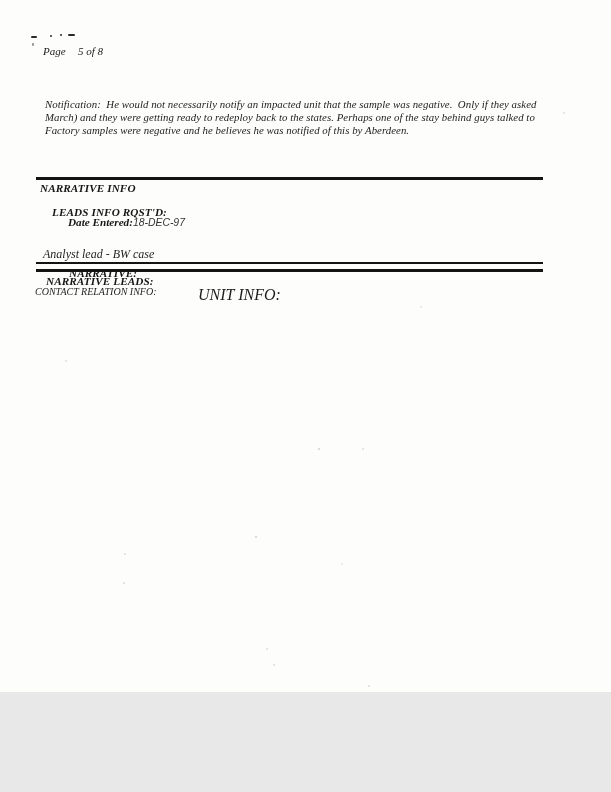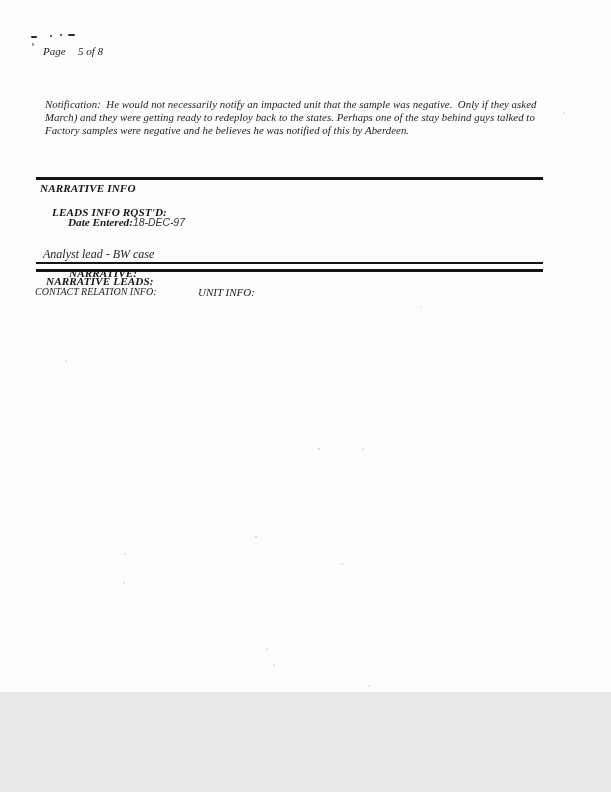--- a/index.html
+++ b/index.html
@@ -137,21 +137,21 @@
 
   <div class="t-plain" style="left:43px; top:247px;">Analyst lead - BW case</div>
 
   <div class="rule rule-thin"></div>
   <div class="rule rule-thick"></div>
 
   <div class="h-bold" style="left:46px; top:275px;">NARRATIVE LEADS:</div>
 
   <div class="t-plain" style="left:35px; top:286px; font-size:10px;">CONTACT RELATION INFO:</div>
 
-  <div class="t-plain" style="left:198px; top:286px; font-size:11px;">UNIT INFO:</div>
+  <div class="t-plain" style="left:198px; top:286px; font-size:16px;">UNIT INFO:</div>
 
   <span class="speck" style="left:563px; top:112px; opacity:.3;"></span>
   <span class="speck" style="left:420px; top:306px; opacity:.25;"></span>
   <span class="speck" style="left:65px; top:360px; opacity:.3;"></span>
   <span class="speck" style="left:318px; top:448px;"></span>
   <span class="speck" style="left:362px; top:448px; opacity:.3;"></span>
   <span class="speck" style="left:255px; top:536px;"></span>
   <span class="speck" style="left:124px; top:553px; opacity:.3;"></span>
   <span class="speck" style="left:341px; top:563px; opacity:.25;"></span>
   <span class="speck" style="left:123px; top:582px; opacity:.35;"></span>

